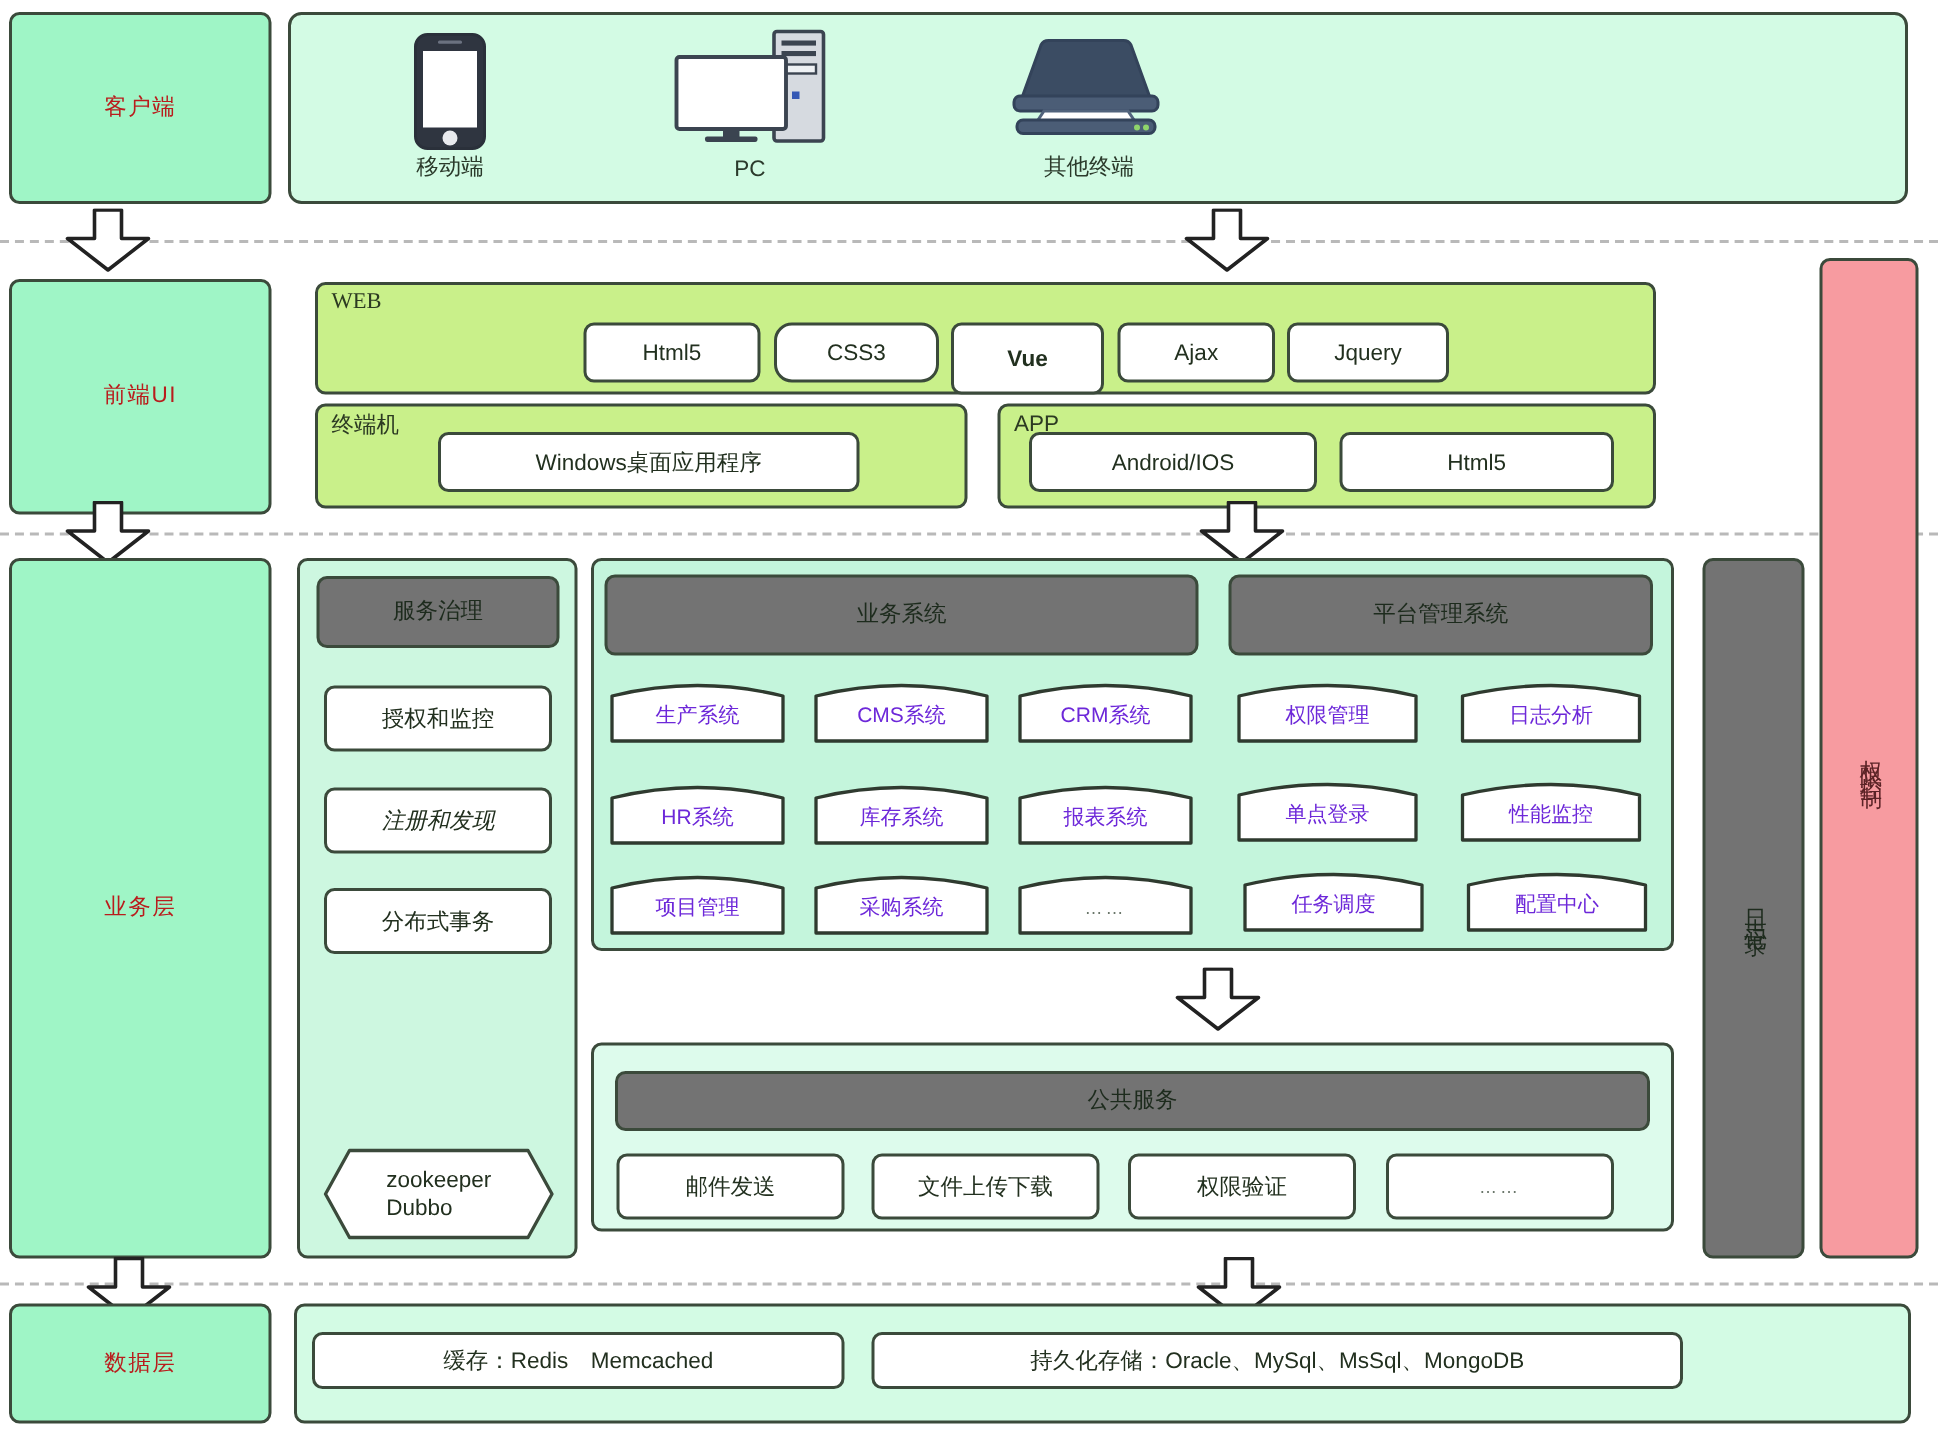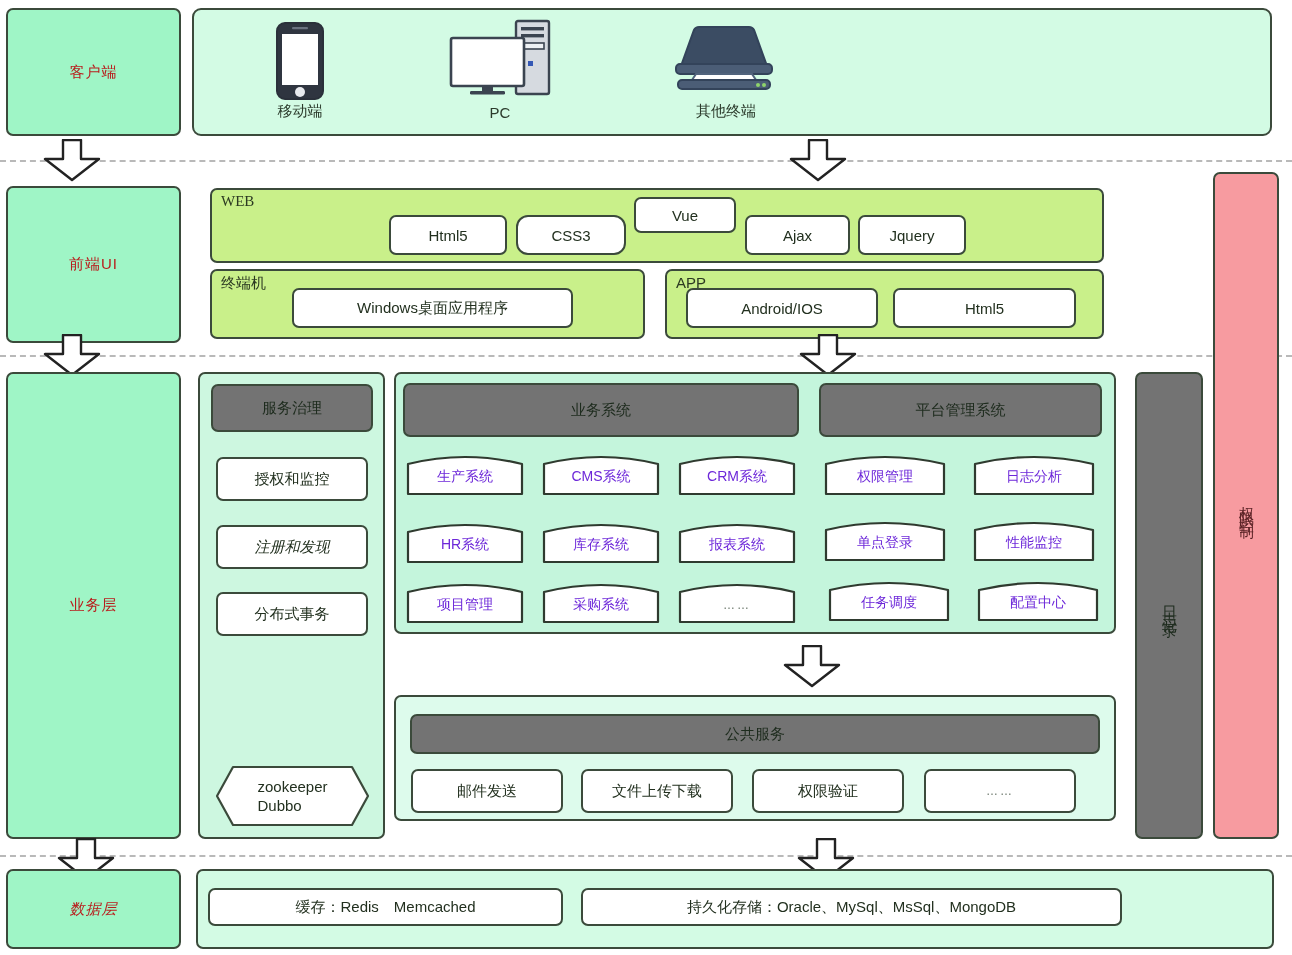--- a/index.html
+++ b/index.html
@@ -198,21 +198,21 @@
 
   <div class="grp" style="left:210px;top:188px;width:894px;height:75px;">
     <div class="glabel serif">WEB</div>
   </div>
   <div class="chip" style="left:389px;top:215px;width:118px;height:40px;">
     <span>Html5</span>
     </div>
   <div class="chip" style="left:516px;top:215px;width:110px;height:40px;border-radius:12px;">
     <span>CSS3</span>
     </div>
-  <div class="chip" style="left:634px;top:197px;width:102px;height:36px;">
+  <div class="chip" style="left:634px;top:215px;width:102px;height:48px;font-weight:bold;">
     <span>Vue</span>
     </div>
   <div class="chip" style="left:745px;top:215px;width:105px;height:40px;">
     <span>Ajax</span>
     </div>
   <div class="chip" style="left:858px;top:215px;width:108px;height:40px;">
     <span>Jquery</span>
     </div>
 
   <div class="grp" style="left:210px;top:269px;width:435px;height:70px;">
@@ -411,21 +411,21 @@
     <svg viewBox="0 0 58 43" preserveAspectRatio="none">
       <path d="M20 1 L38 1 L38 20 L56 20 L29 41 L2 20 L20 20 Z" fill="#fff" stroke="#222" stroke-width="2.4" stroke-linejoin="round"></path>
     </svg>
   </div>
   <div class="barrow" style="left:797px;top:838px;width:58px;height:43px;">
     <svg viewBox="0 0 58 43" preserveAspectRatio="none">
       <path d="M20 1 L38 1 L38 20 L56 20 L29 41 L2 20 L20 20 Z" fill="#fff" stroke="#222" stroke-width="2.4" stroke-linejoin="round"></path>
     </svg>
   </div>
 
-  <div class="bx mint pillar" style="left:6px;top:869px;width:175px;height:80px;font-style:italic;">
+  <div class="bx mint pillar" style="left:6px;top:869px;width:175px;height:80px;">
     <span>数据层</span>
   </div>
 
   <div class="bx palegrn" style="left:196px;top:869px;width:1078px;height:80px;"></div>
   <div class="chip" style="left:208px;top:888px;width:355px;height:38px;font-size:15px;">
     <span>缓存：Redis　Memcached</span>
     </div>
   <div class="chip" style="left:581px;top:888px;width:541px;height:38px;font-size:15px;">
     <span>持久化存储：Oracle、MySql、MsSql、MongoDB</span>
     </div>

